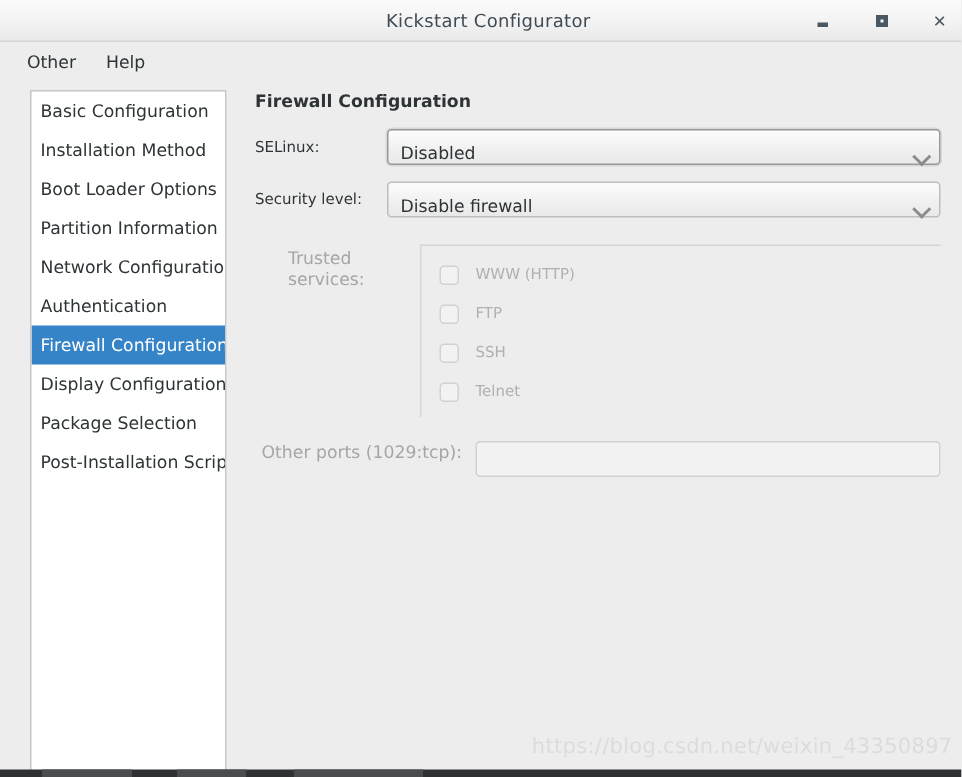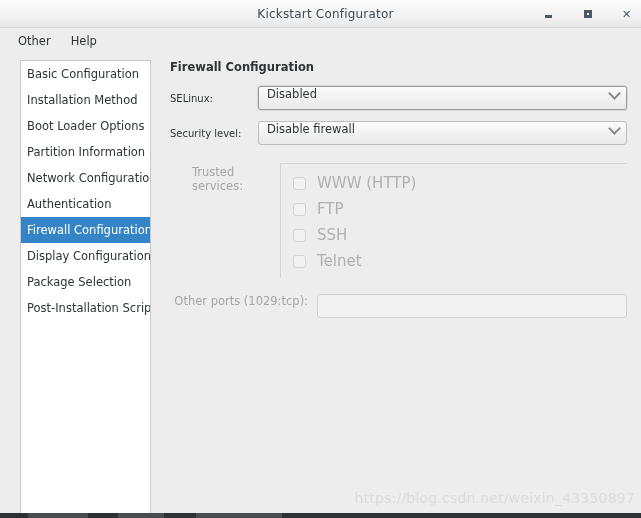--- a/index.html
+++ b/index.html
@@ -173,21 +173,21 @@
   }
 
   
   .combo {
     flex: 1 1 auto;
     height: 24px;
     background: linear-gradient(to bottom, #fcfcfc 0%, #f2f2f2 48%, #e9e9e9 100%);
     border: 1px solid #bdbdbd;
     border-radius: 3px;
     display: flex;
-    align-items: flex-start;
+    align-items: flex-end;
     padding: 0 6px 0 8px;
     box-sizing: border-box;
     position: relative;
     cursor: default;
   }
   .combo.focused {
     border-color: #9a9a9a;
     box-shadow: 0 0 0 1px #d8d8d8;
   }
   .combo-value {
@@ -246,21 +246,21 @@
     width: 13px;
     height: 13px;
     flex: 0 0 13px;
     border: 1px solid #d2d2d2;
     border-radius: 3px;
     background: #f2f2f2;
     box-sizing: border-box;
     margin-right: 11px;
   }
   .chk-label {
-    font-size: 15px;
+    font-size: 10px;
     color: #b0b0b0;
   }
 
   
   .ports-row {
     display: flex;
     align-items: flex-start;
     margin-top: 16px;
   }
   .ports-label {

